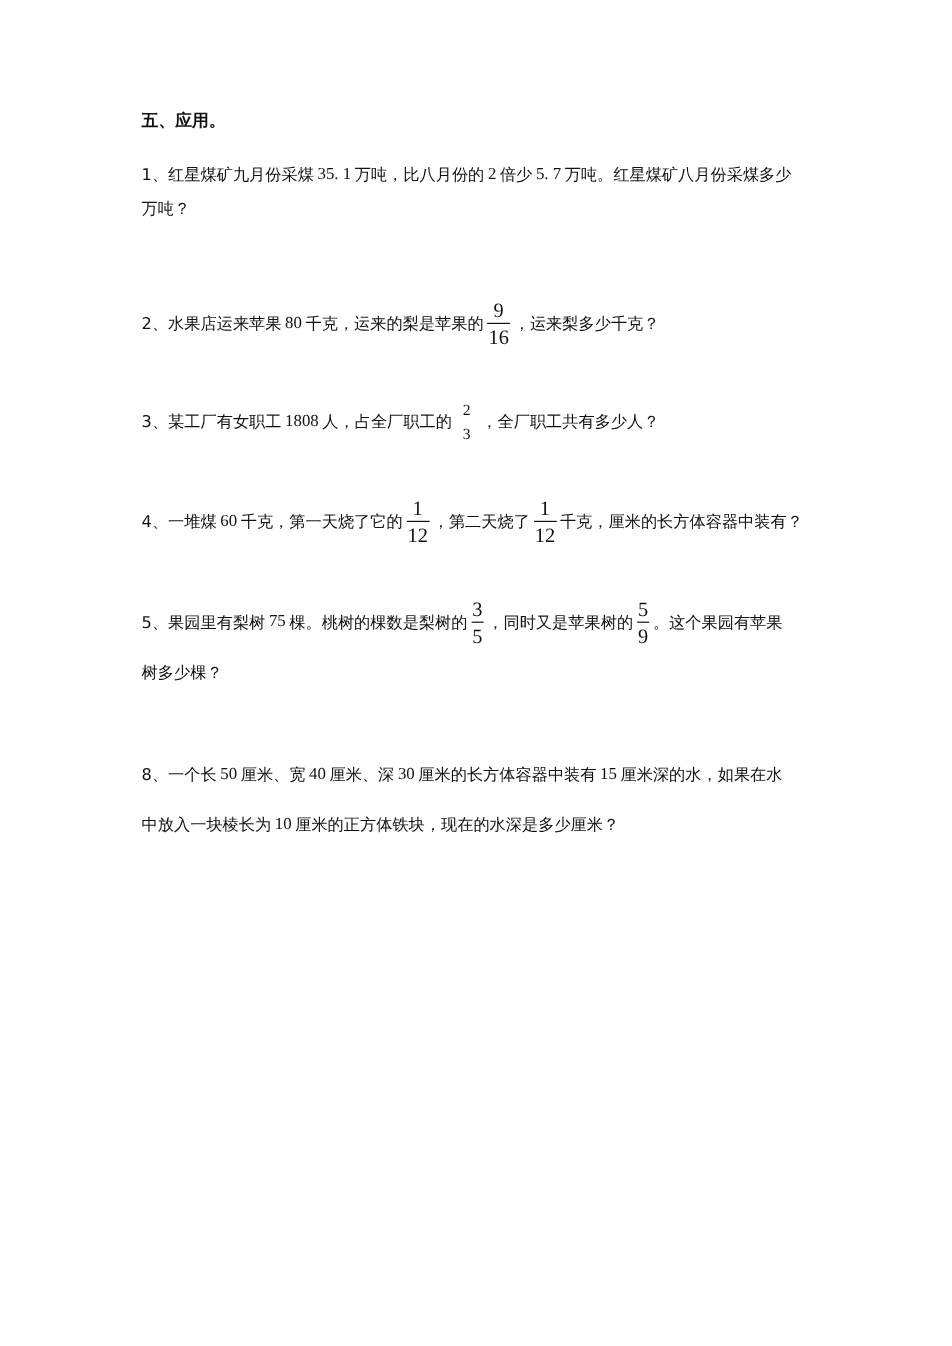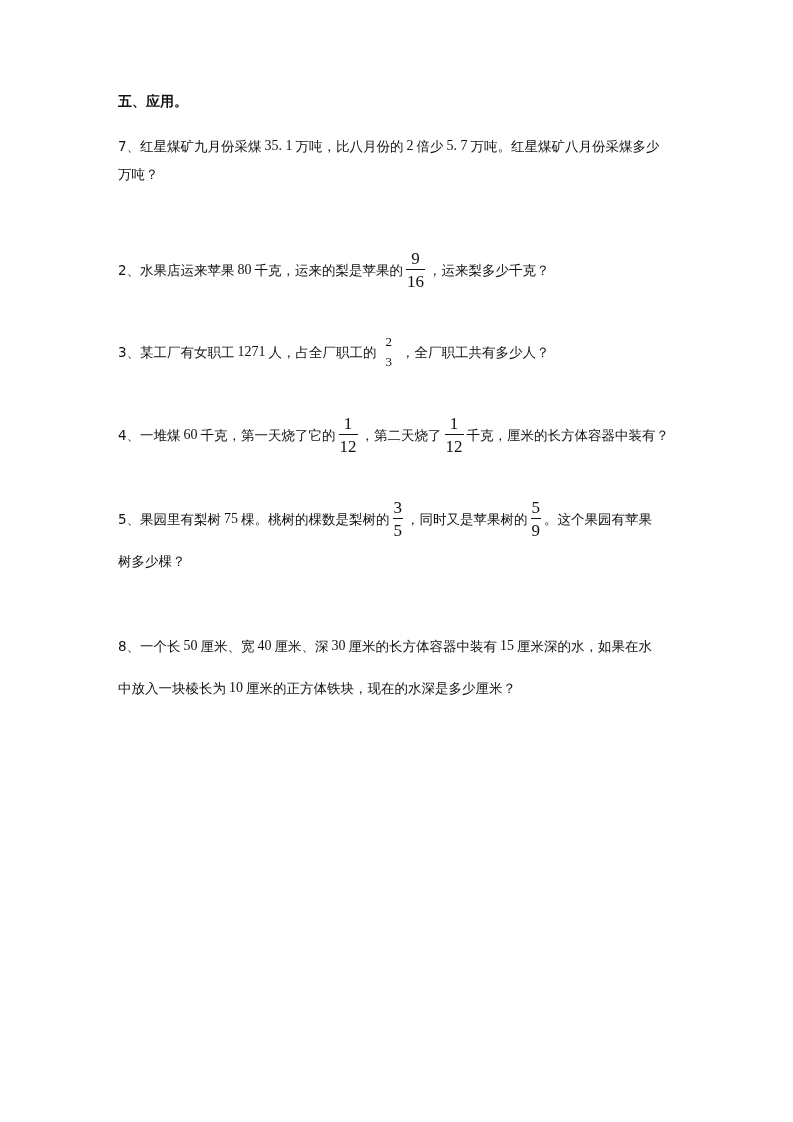--- a/index.html
+++ b/index.html
@@ -73,21 +73,21 @@
 </head>
 <body>
 
 <div>
 
   <div class="line title" style="top:92px;">
     <span>五、应用。</span>
   </div>
 
   <div class="line" style="top:137px;">
-    <span>7、红星煤矿九月份采煤</span>
+    <span>1、红星煤矿九月份采煤</span>
     <span class="num">35. 1</span>
     <span>万吨，比八月份的</span>
     <span class="num">2</span>
     <span>倍少</span>
     <span class="num">5. 7</span>
     <span>万吨。红星煤矿八月份采煤多少</span>
   </div>
   <div class="line" style="top:165px;">
     <span>万吨？</span>
   </div>
@@ -99,21 +99,21 @@
     <span class="frac">
       <span class="nu">9</span>
       <span class="bar"></span>
       <span class="de">16</span>
     </span>
     <span>，运来梨多少千克？</span>
   </div>
 
   <div class="line" style="top:343px;">
     <span>3、某工厂有女职工</span>
-    <span class="num">1271</span>
+    <span class="num">1808</span>
     <span>人，占全厂职工的</span>
     <span class="frac small">
       <span class="nu">2</span>
       <span class="bar"></span>
       <span class="de">3</span>
     </span>
     <span>，全厂职工共有多少人？</span>
   </div>
 
   <div class="line" style="top:426px;">

